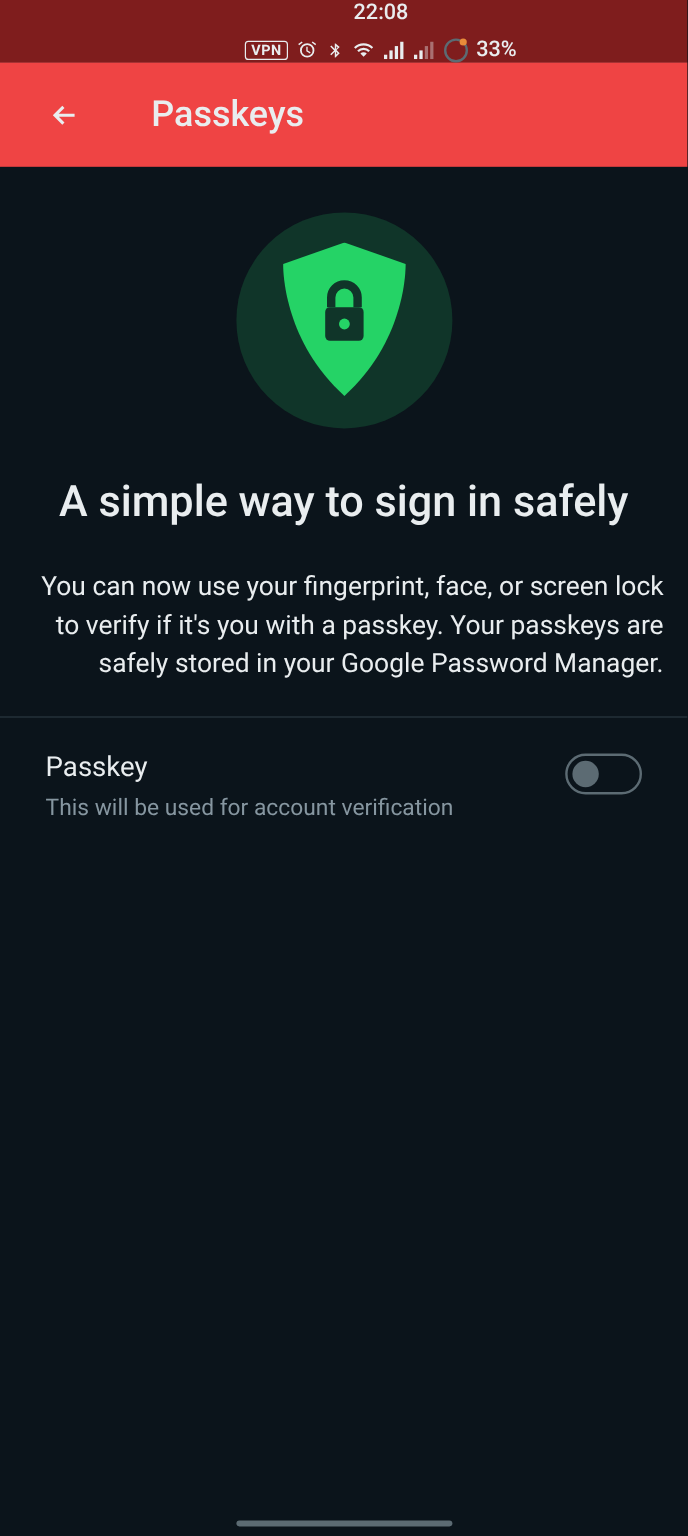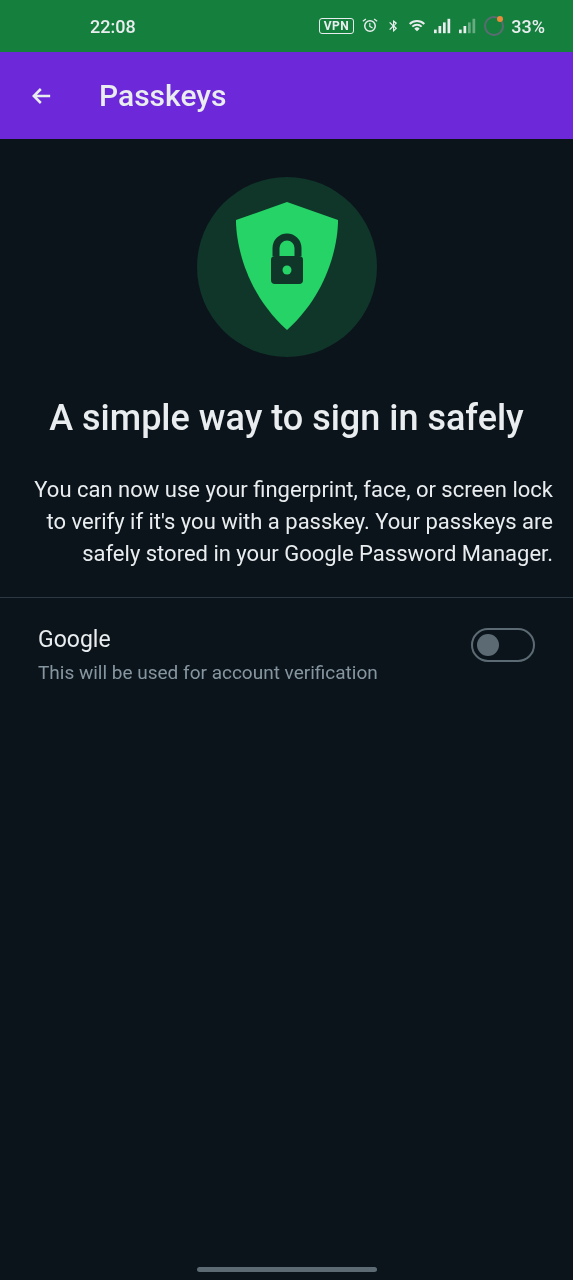--- a/index.html
+++ b/index.html
@@ -15,24 +15,25 @@
       font-family: -apple-system, BlinkMacSystemFont, "Segoe UI", Roboto, Helvetica, Arial, sans-serif;
       overflow: hidden;
       position: relative;
     }
     .status-bar {
       height: 52px;
       display: flex;
       justify-content: space-between;
       align-items: center;
       padding: 0 28px 0 90px;
-      background: #15803d;
+      background: #7f1d1d;
       font-size: 18px;
       font-weight: 500;
       color: #e9edef;
+      flex-direction: column;
     }
     .status-right {
       display: flex;
       align-items: center;
       gap: 7px;
     }
     .vpn-badge {
       border: 1.5px solid #e9edef;
       border-radius: 3px;
       padding: 0 4px;
@@ -40,25 +41,25 @@
       font-weight: 700;
       letter-spacing: 0.5px;
     }
     .status-icon {
       display: inline-flex;
       align-items: center;
       justify-content: center;
     }
     .app-bar {
       height: 87px;
-      background: #6d28d9;
-      display: flex;
-      align-items: center;
-      padding: 0 20px;
-      gap: 35px;
+      background: #ef4444;
+      display: flex;
+      align-items: center;
+      padding: 0 32px;
+      gap: 50px;
     }
     .back-btn {
       background: none;
       border: none;
       cursor: pointer;
       padding: 8px;
       display: flex;
       align-items: center;
       justify-content: center;
     }
@@ -238,21 +239,21 @@
       </svg>
     </div>
     <h2 class="heading">A simple way to sign in safely</h2>
     <p class="description">You can now use your fingerprint, face, or screen lock to verify if it's you with a passkey. Your passkeys are safely stored in your Google Password Manager.</p>
   </div>
 
   <div class="divider"></div>
 
   <div class="setting-row">
     <div class="setting-text">
-      <div class="setting-label">Google</div>
+      <div class="setting-label">Passkey</div>
       <div class="setting-sub">This will be used for account verification</div>
     </div>
     <button class="toggle">
       <span class="toggle-knob"></span>
     </button>
   </div>
 </div>
 
 <div class="home-indicator"></div>
 

